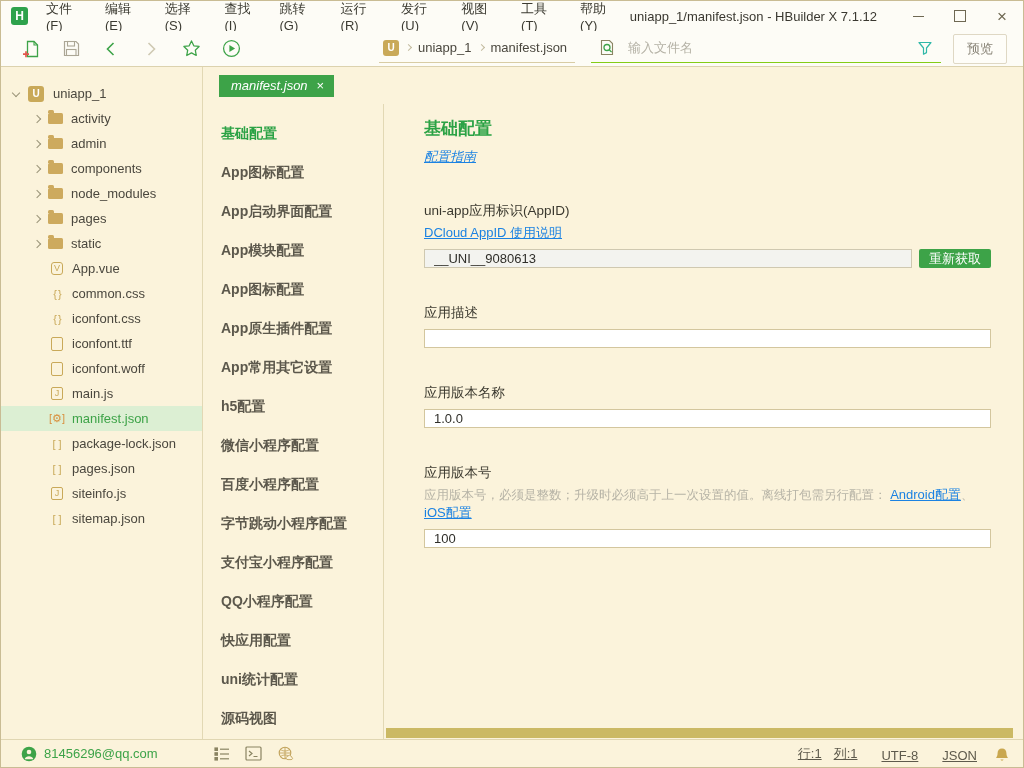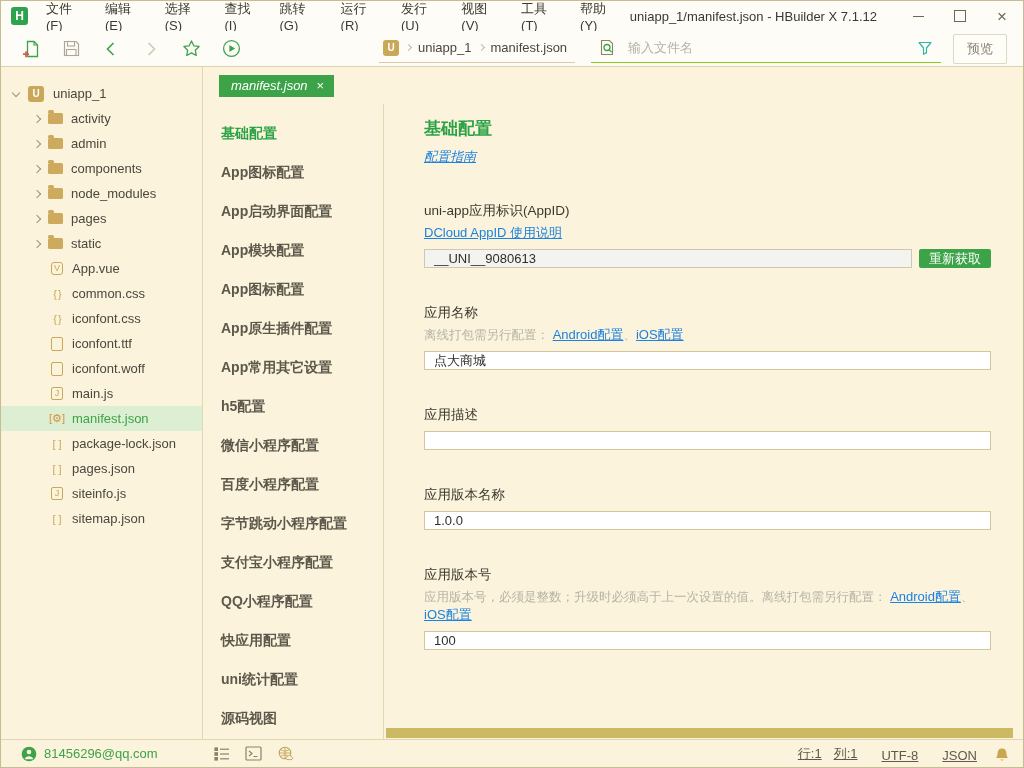--- a/index.html
+++ b/index.html
@@ -342,28 +342,20 @@
 
       <div class="section">
         <div class="f-label">uni-app应用标识(AppID)</div>
         <div class="sub-row"><a class="lnk">DCloud AppID 使用说明</a></div>
         <div class="appid-row">
           <input class="ipt readonly" readonly="" value="__UNI__9080613" style="">
           <button class="btn-green">重新获取</button>
         </div>
       </div>
 
-      <div class="section">
-        <div class="f-label">应用名称</div>
-        <div class="sub-row">
-          <span class="hint">离线打包需另行配置：</span>
-          <a class="lnk">Android配置</a><span class="hint">、</span><a class="lnk">iOS配置</a>
-        </div>
-        <input class="ipt" value="点大商城" style="">
-      </div>
 
       <div class="section">
         <div class="f-label">应用描述</div>
         <input class="ipt" value="" style="">
       </div>
 
       <div class="section">
         <div class="f-label">应用版本名称</div>
         <input class="ipt" value="1.0.0" style="">
       </div>

